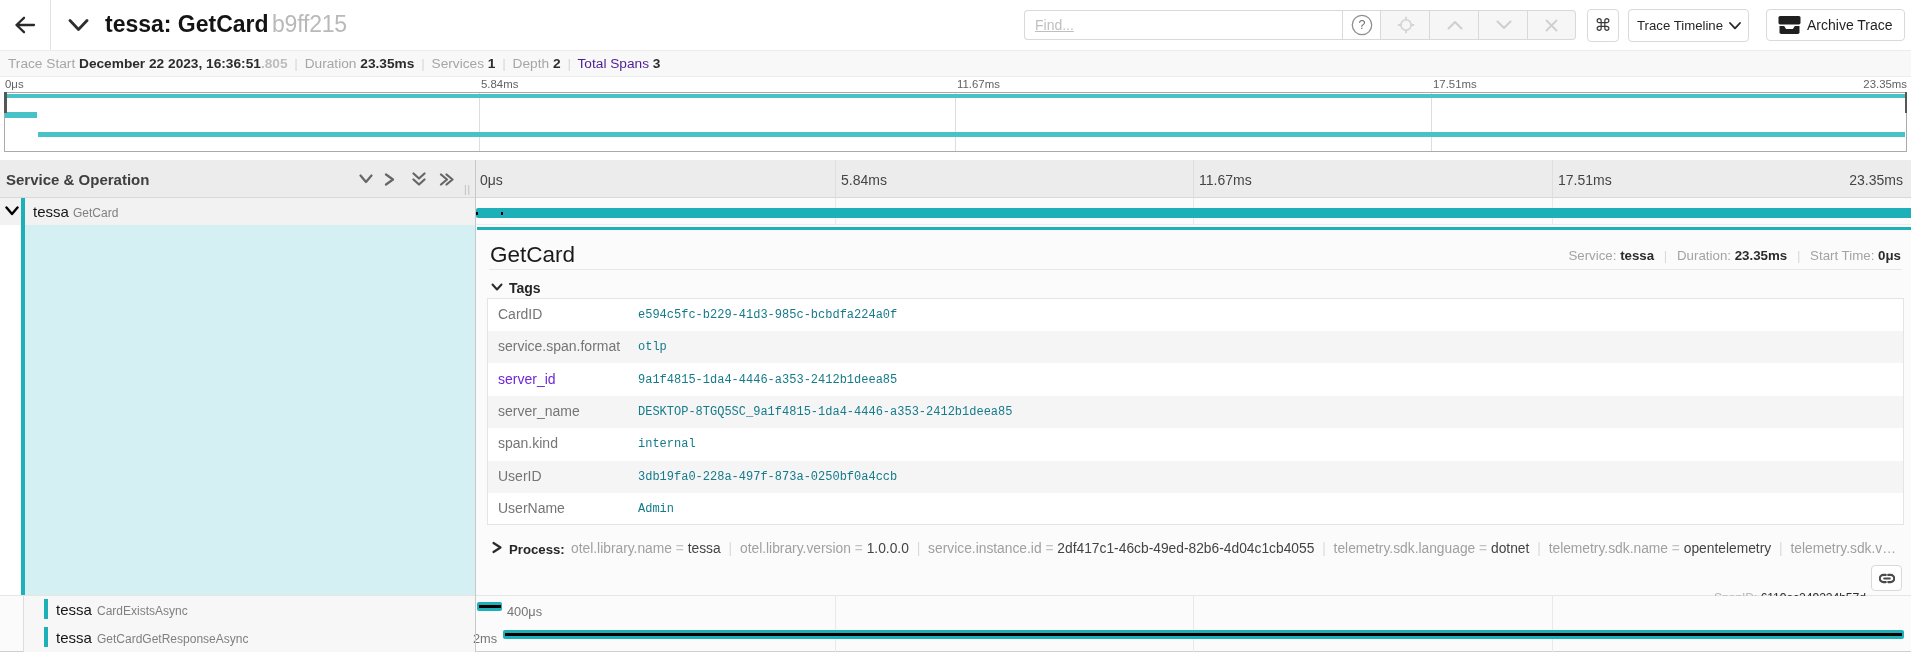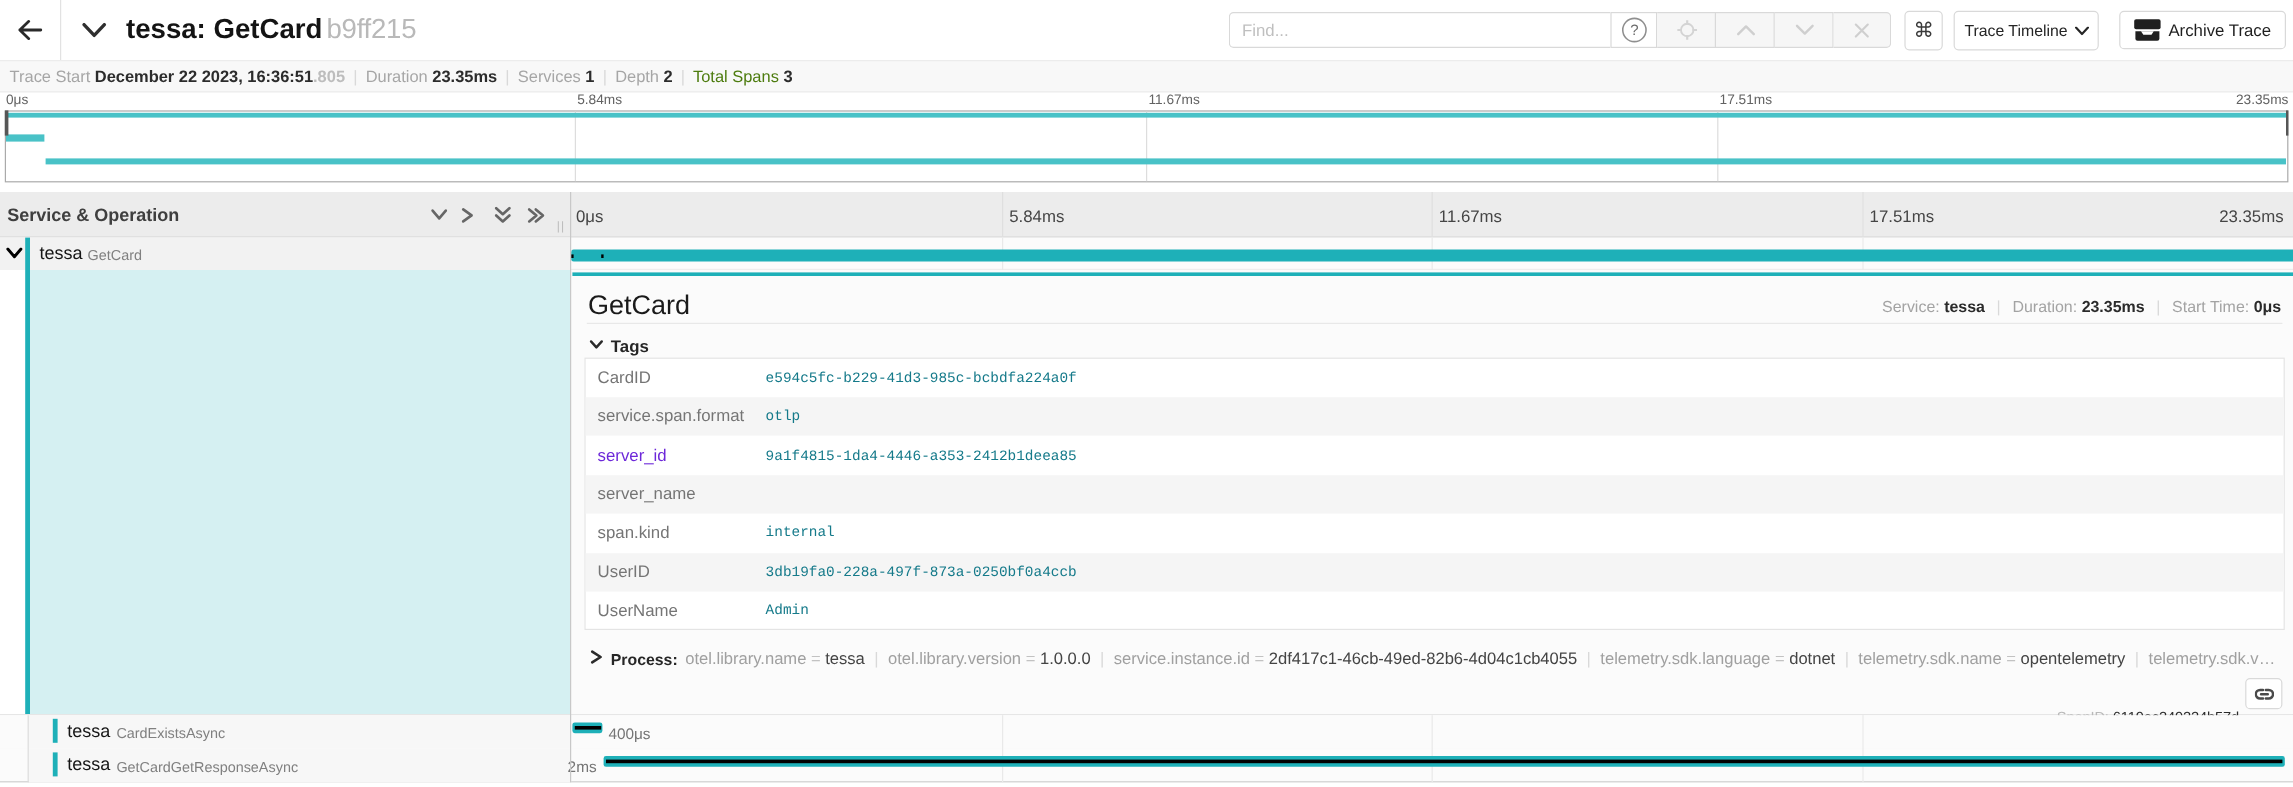--- a/index.html
+++ b/index.html
@@ -18,21 +18,21 @@
   <svg class="abs" style="left:13px;top:15px;" width="24" height="20" viewBox="0 0 24 20">
     <path d="M21 10 H3.5 M3.5 10 L11 2.8 M3.5 10 L11 17.2" stroke="#2a2a2a" stroke-width="2.3" fill="none" stroke-linecap="round" stroke-linejoin="round"></path>
   </svg>
   <div class="abs" style="left:50px;top:0;width:1px;height:50px;background:#e2e2e2;"></div>
   <svg class="abs" style="left:68px;top:19px;" width="21" height="13" viewBox="0 0 21 13">
     <path d="M2 1.5 L10.5 10.5 L19 1.5" stroke="#2f2f2f" stroke-width="2.8" fill="none" stroke-linecap="round" stroke-linejoin="round"></path>
   </svg>
   <div class="abs" style="left:105px;top:11px;font-size:23px;font-weight:700;color:#141414;letter-spacing:0;">tessa: GetCard <span style="color:#b9b9b9;font-weight:400;font-size:23px;letter-spacing:-0.2px;margin-left:-3px;">b9ff215</span></div>
 
   <div class="abs" style="left:1024px;top:10px;width:318px;height:30px;border:1px solid #d9d9d9;border-right:none;border-radius:4px 0 0 4px;background:#fff;"></div>
-  <div class="abs" style="left:1035px;top:17px;font-size:14px;color:#bfbfbf;">Find...</div>
+  <div class="abs" style="left:1035px;top:17px;font-size:14px;color:#bfbfbf;text-decoration:underline;">Find...</div>
   <div class="abs" style="left:1342px;top:10px;width:39px;height:30px;border:1px solid #d9d9d9;background:#fff;"></div>
   <svg class="abs" style="left:1351px;top:14px;" width="22" height="22" viewBox="0 0 22 22">
     <circle cx="11" cy="11" r="9.7" stroke="#8f8f8f" stroke-width="1.3" fill="none"></circle>
     <text x="11" y="15.4" text-anchor="middle" font-size="12.5" fill="#6e6e6e" font-family="Liberation Sans">?</text>
   </svg>
   <div class="abs" style="left:1381px;top:10px;width:49px;height:30px;border:1px solid #d9d9d9;border-left:none;background:#f6f6f6;"></div>
   <div class="abs" style="left:1430px;top:10px;width:49px;height:30px;border:1px solid #d9d9d9;border-left:none;background:#f6f6f6;"></div>
   <div class="abs" style="left:1479px;top:10px;width:49px;height:30px;border:1px solid #d9d9d9;border-left:none;background:#f6f6f6;"></div>
   <div class="abs" style="left:1528px;top:10px;width:48px;height:30px;border:1px solid #d9d9d9;border-left:none;border-radius:0 4px 4px 0;background:#f6f6f6;"></div>
   <svg class="abs" style="left:1397px;top:16px;" width="18" height="18" viewBox="0 0 18 18">
@@ -72,21 +72,21 @@
     <span class="sep" style="margin:0 3px;">|</span>
     <span style="color:#a6a6a6;">Duration</span>
     <b>23.35ms</b>
     <span class="sep" style="margin:0 3px;">|</span>
     <span style="color:#a6a6a6;">Services</span>
     <b>1</b>
     <span class="sep" style="margin:0 3px;">|</span>
     <span style="color:#a6a6a6;">Depth</span>
     <b>2</b>
     <span class="sep" style="margin:0 3px;">|</span>
-    <span style="color:#4d7c0f;">Total Spans</span>
+    <span style="color:#4c1d95;">Total Spans</span>
     <b>3</b>
   </div>
 
   <div class="abs" style="left:5px;top:78px;font-size:11.4px;color:#626262;">0μs</div>
   <div class="abs" style="left:481px;top:78px;font-size:11.4px;color:#626262;">5.84ms</div>
   <div class="abs" style="left:957px;top:78px;font-size:11.4px;color:#626262;">11.67ms</div>
   <div class="abs" style="left:1433px;top:78px;font-size:11.4px;color:#626262;">17.51ms</div>
   <div class="abs" style="right:4px;top:78px;font-size:11.4px;color:#626262;">23.35ms</div>
 
   <div class="abs" style="left:4px;top:92px;width:1903px;height:60px;border:1px solid #aaa;background:#fff;"></div>
@@ -162,20 +162,21 @@
   <div class="abs" style="left:488px;top:331px;width:1415px;height:32px;background:#f5f5f5;"></div>
   <div class="abs" style="left:488px;top:396px;width:1415px;height:32px;background:#f5f5f5;"></div>
   <div class="abs" style="left:488px;top:461px;width:1415px;height:32px;background:#f5f5f5;"></div>
   <div class="abs" style="left:498px;top:306px;font-size:14px;color:#757575;">CardID</div>
   <div class="abs mono" style="left:638px;top:308px;font-size:12px;color:#157a8a;">e594c5fc-b229-41d3-985c-bcbdfa224a0f</div>
   <div class="abs" style="left:498px;top:338px;font-size:14px;color:#757575;">service.span.format</div>
   <div class="abs mono" style="left:638px;top:340px;font-size:12px;color:#157a8a;">otlp</div>
   <div class="abs" style="left:498px;top:371px;font-size:14px;color:#6d28d9;">server_id</div>
   <div class="abs mono" style="left:638px;top:373px;font-size:12px;color:#157a8a;">9a1f4815-1da4-4446-a353-2412b1deea85</div>
   <div class="abs" style="left:498px;top:403px;font-size:14px;color:#757575;">server_name</div>
+  <div class="abs mono" style="left:638px;top:405px;font-size:12px;color:#157a8a;">DESKTOP-8TGQ5SC_9a1f4815-1da4-4446-a353-2412b1deea85</div>
   <div class="abs" style="left:498px;top:435px;font-size:14px;color:#757575;">span.kind</div>
   <div class="abs mono" style="left:638px;top:437px;font-size:12px;color:#157a8a;">internal</div>
   <div class="abs" style="left:498px;top:468px;font-size:14px;color:#757575;text-align:center;">UserID</div>
   <div class="abs mono" style="left:638px;top:470px;font-size:12px;color:#157a8a;">3db19fa0-228a-497f-873a-0250bf0a4ccb</div>
   <div class="abs" style="left:498px;top:500px;font-size:14px;color:#757575;">UserName</div>
   <div class="abs mono" style="left:638px;top:502px;font-size:12px;color:#157a8a;">Admin</div>
 
   <svg class="abs" style="left:491px;top:541px;" width="12" height="13" viewBox="0 0 12 13">
     <path d="M2.5 2 L9.5 6.5 L2.5 11" stroke="#2b2b2b" stroke-width="2.2" fill="none" stroke-linecap="round" stroke-linejoin="round"></path>
   </svg>

